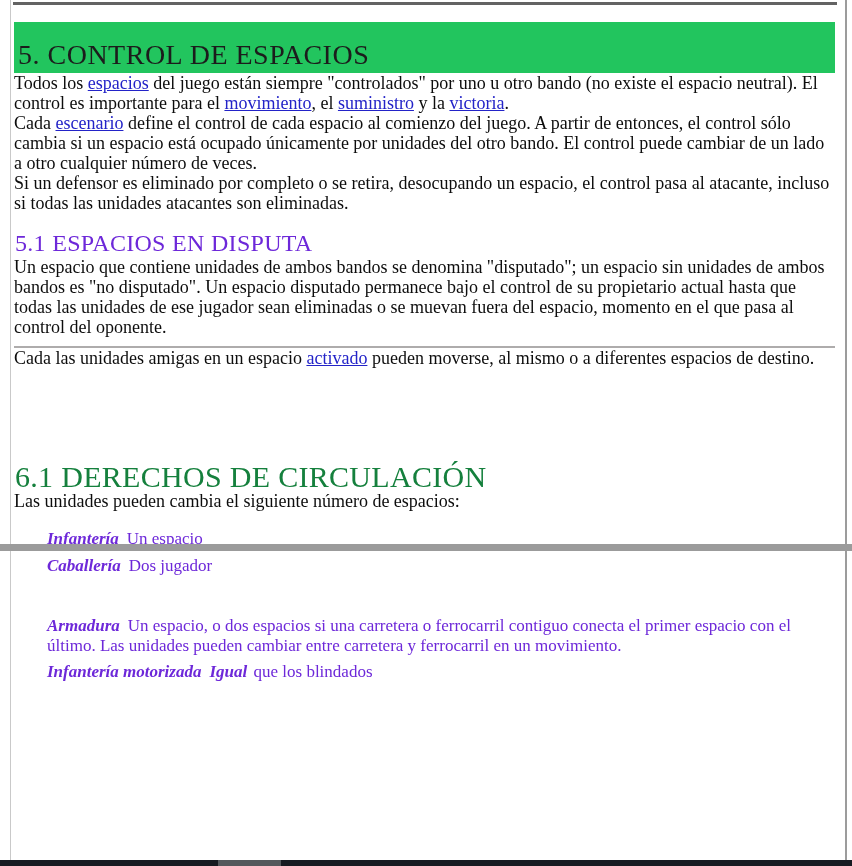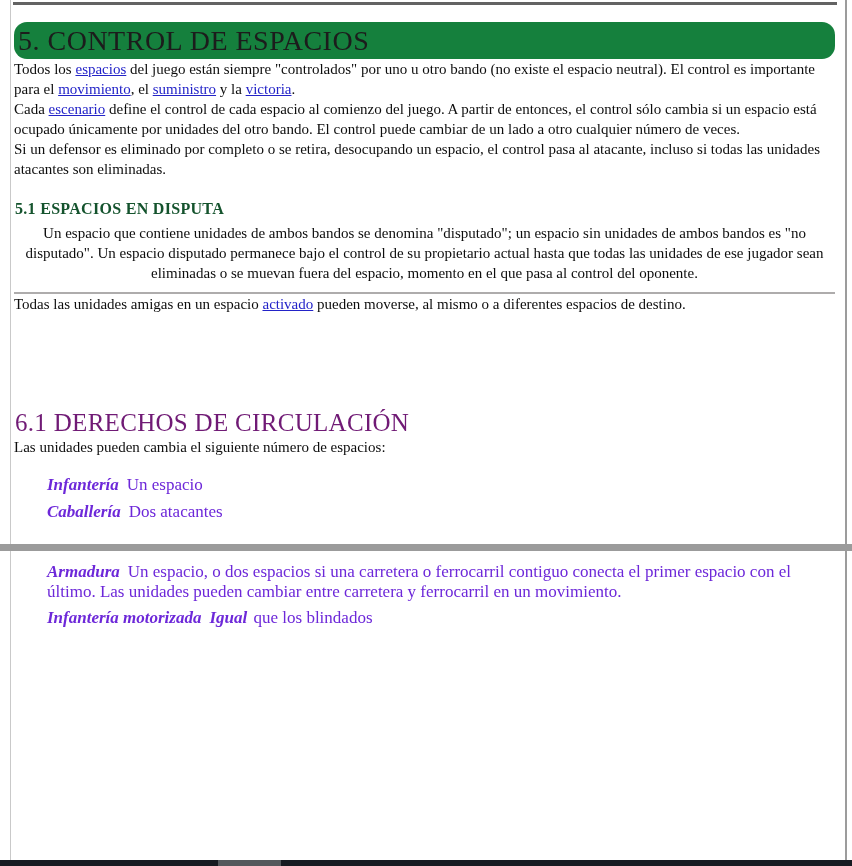--- a/index.html
+++ b/index.html
@@ -16,41 +16,41 @@
   .left-frame-line  { position: absolute; top: 0; left: 10px;  width: 1px; height: 866px; background: #c9c9c9; z-index: 0; }
   .right-frame-line { position: absolute; top: 0; left: 845px; width: 2px; height: 866px; background: #9c9c9c; z-index: 0; }
   .top-frame-line   { position: absolute; top: 2px; left: 13px; width: 824px; height: 3px; background: #636363; z-index: 2; }
   .mid-divider      { position: absolute; top: 544px; left: 0; width: 852px; height: 7px; background: #9b9b9b; z-index: 2; }
   .bottom-bar       { position: absolute; bottom: 0; left: 0; width: 852px; height: 6px; background: #171a21; z-index: 3; }
   .bottom-bar-seg   { position: absolute; top: 0; left: 218px; width: 63px; height: 6px; background: #54585c; }
 
   .content { position: absolute; top: 0; left: 14px; width: 821px; z-index: 1; }
 
   .h-main {
-    margin: 0; background: #15803d; color: #1c1c1c;
+    margin: 0; background: #22c55e; color: #1c1c1c;
     font-size: 28px; font-weight: normal; line-height: 34px;
-    padding: 2px 0 1px 4px; letter-spacing: 0.5px; border-radius: 13px;
+    padding: 16px 0 1px 4px; letter-spacing: 0.5px;
   }
   .h-main.first { margin-top: 22px; }
   .h-main.second { margin-top: 16px; }
 
   .h-sub {
-    margin: 16px 0 0 1px; color: #14532d;
-    font-size: 16px; font-weight: bold; line-height: 28px; letter-spacing: 0.3px;
+    margin: 16px 0 0 1px; color: #6d28d9;
+    font-size: 24px; font-weight: normal; line-height: 28px; letter-spacing: 0.3px;
   }
   .h-sub-lower {
-    margin: 62px 0 0 1px; color: #701a75;
-    font-size: 25px; font-weight: normal; line-height: 28px; letter-spacing: 0.3px;
+    margin: 62px 0 0 1px; color: #15803d;
+    font-size: 30px; font-weight: normal; line-height: 28px; letter-spacing: 0.3px;
   }
 
-  p.body { margin: 0; font-size: 15px; line-height: 20px; color: #0d0d0d; }
+  p.body { margin: 0; font-size: 18px; line-height: 20px; color: #0d0d0d; }
   .p1 { margin-top: 21px; }
   .p2 { margin-top: 26px; }
   .p3 { margin-top: 22px; }
-  .p4 { margin-top: 6px; text-align: center; }
+  .p4 { margin-top: 6px; }
   .p5 { margin-top: 18px; text-align: justify; }
   .intro { margin-top: 8px; font-size: 17px; }
 
   a.link { color: #2323c8; text-decoration: underline; cursor: pointer; }
 
   hr.thin {
     border: none; border-top: 2px solid #aeacac;
     margin: 9px 0 0 0; width: 100%;
   }
 
@@ -80,32 +80,32 @@
 
     <p class="body p3">Si un defensor es eliminado por completo o se retira, desocupando un espacio, el control pasa al atacante, incluso si todas las unidades atacantes son eliminadas.</p>
 
     <h2 class="h-sub">5.1 ESPACIOS EN DISPUTA</h2>
 
     <p class="body p4">Un espacio que contiene unidades de ambos bandos se denomina "disputado"; un espacio sin unidades de ambos bandos es "no disputado". Un espacio disputado permanece bajo el control de su propietario actual hasta que todas las unidades de ese jugador sean eliminadas o se muevan fuera del espacio, momento en el que pasa al control del oponente.</p>
 
     <hr class="thin">
 
 
-    <p class="body p5"><span>Todas las unidades amigas en un espacio </span><a class="link">activado</a><span> pueden moverse, al mismo o a diferentes espacios de destino.</span></p>
+    <p class="body p5"><span>Cada las unidades amigas en un espacio </span><a class="link">activado</a><span> pueden moverse, al mismo o a diferentes espacios de destino.</span></p>
 
     <div class="mid-divider-spacer" style="height:26px;"></div>
     <div style="height:7px;"></div>
 
     <h2 class="h-sub-lower">6.1 DERECHOS DE CIRCULACIÓN</h2>
 
     <p class="body intro">Las unidades pueden cambia el siguiente número de espacios:</p>
 
     <div class="rates">
       <div class="rate-row"><span class="term">Infantería</span><span class="desc">Un espacio</span></div>
-      <div class="rate-row"><span class="term">Caballería</span><span class="desc">Dos atacantes</span></div>
+      <div class="rate-row"><span class="term">Caballería</span><span class="desc">Dos jugador</span></div>
       <div class="rate-row block"><span class="term">Armadura</span><span class="desc">Un espacio, o dos espacios si una carretera o ferrocarril contiguo conecta el primer espacio con el último. Las unidades pueden cambiar entre carretera y ferrocarril en un movimiento.</span></div>
       <div class="rate-row last"><span class="term">Infantería motorizada</span><span class="term2">Igual</span> <span class="desc">que los blindados</span></div>
     </div>
 
   </div>
 
   <div class="mid-divider"></div>
 
   <div class="bottom-bar">
     <div class="bottom-bar-seg"></div>

